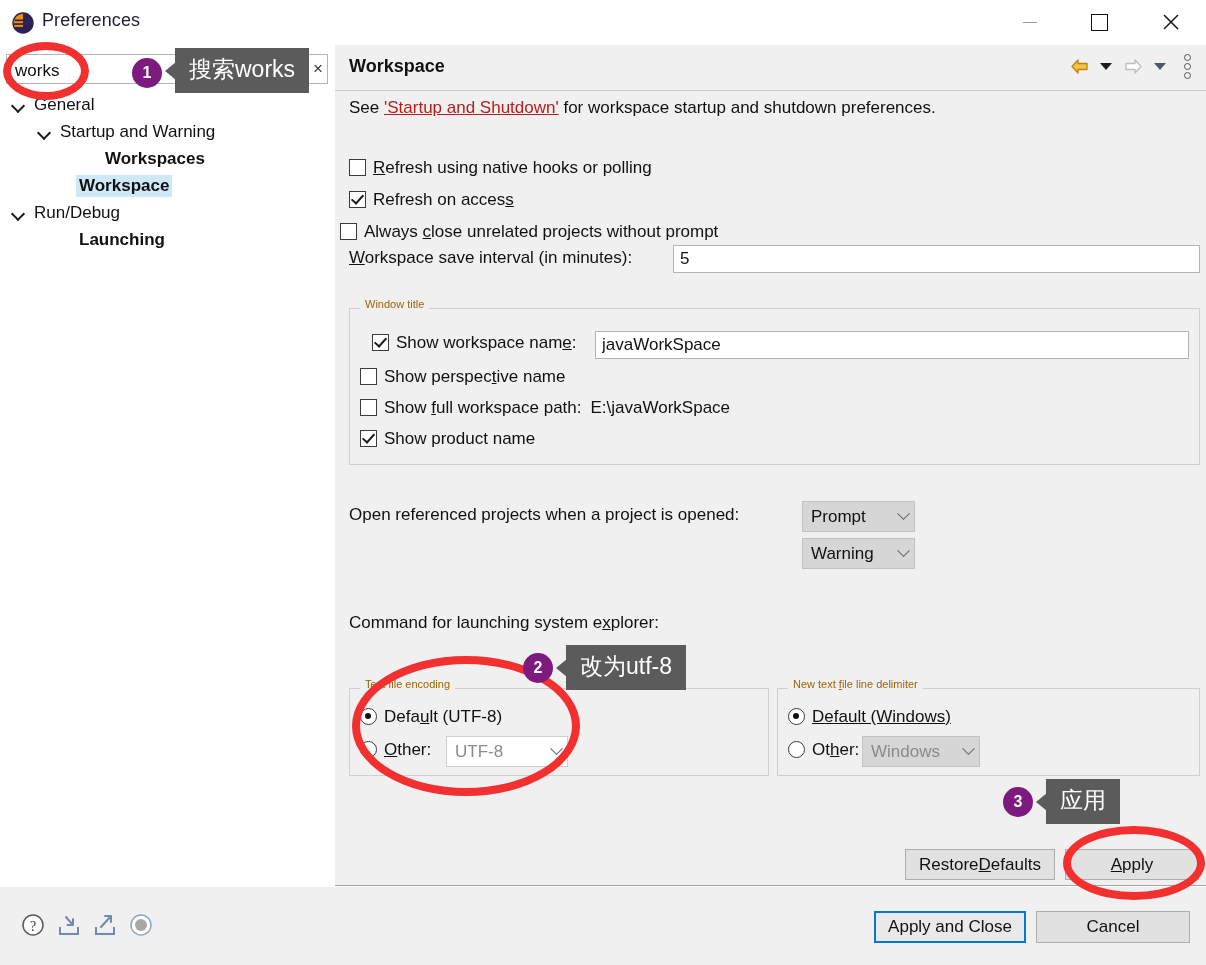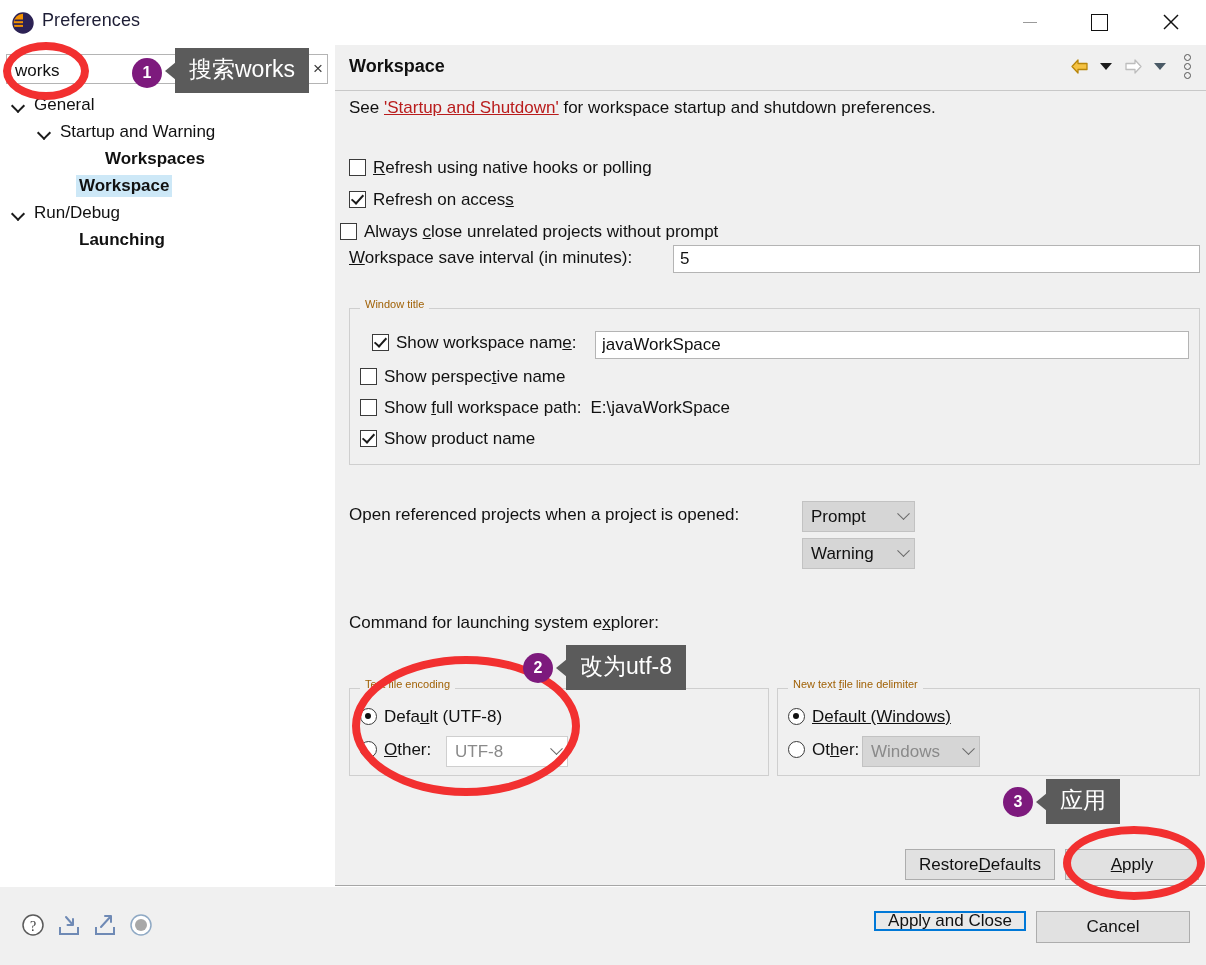--- a/index.html
+++ b/index.html
@@ -458,21 +458,21 @@
     <svg class="bb-ico" viewBox="0 0 26 26">
       <path d="M4 15 L4 22 L22 22 L22 15" fill="none" stroke="#6f8ab5" stroke-width="2"></path>
       <path d="M9 15 L19 4 M19 4 L13 4 M19 4 L19 10" fill="none" stroke="#6f8ab5" stroke-width="2" stroke-linecap="round"></path>
     </svg>
     <svg class="bb-ico" viewBox="0 0 26 26">
       <circle cx="13" cy="13" r="10" fill="#fff" stroke="#8fa9c4" stroke-width="1.5"></circle>
       <circle cx="13" cy="13" r="6" fill="#a8a8a8"></circle>
     </svg>
   </div>
 
-  <div class="btn focus" style="left:874px; top:911px; width:152px; height:20px;">Apply and Close</div>
+  <div class="btn focus" style="left:874px; top:911px; width:152px; height:32px;">Apply and Close</div>
   <div class="btn" style="left:1036px; top:911px; width:154px; height:32px;">Cancel</div>
 
   <div class="ellipse" style="left:3px; top:42px; width:86px; height:58px;"></div>
   <div class="badge" style="left:132px; top:58px;">1</div>
   <div class="tip" style="left:175px; top:48px;">搜索works</div>
 
   <div class="ellipse" style="left:352px; top:656px; width:228px; height:140px;"></div>
   <div class="badge" style="left:523px; top:653px;">2</div>
   <div class="tip" style="left:566px; top:645px;">改为utf-8</div>
 

